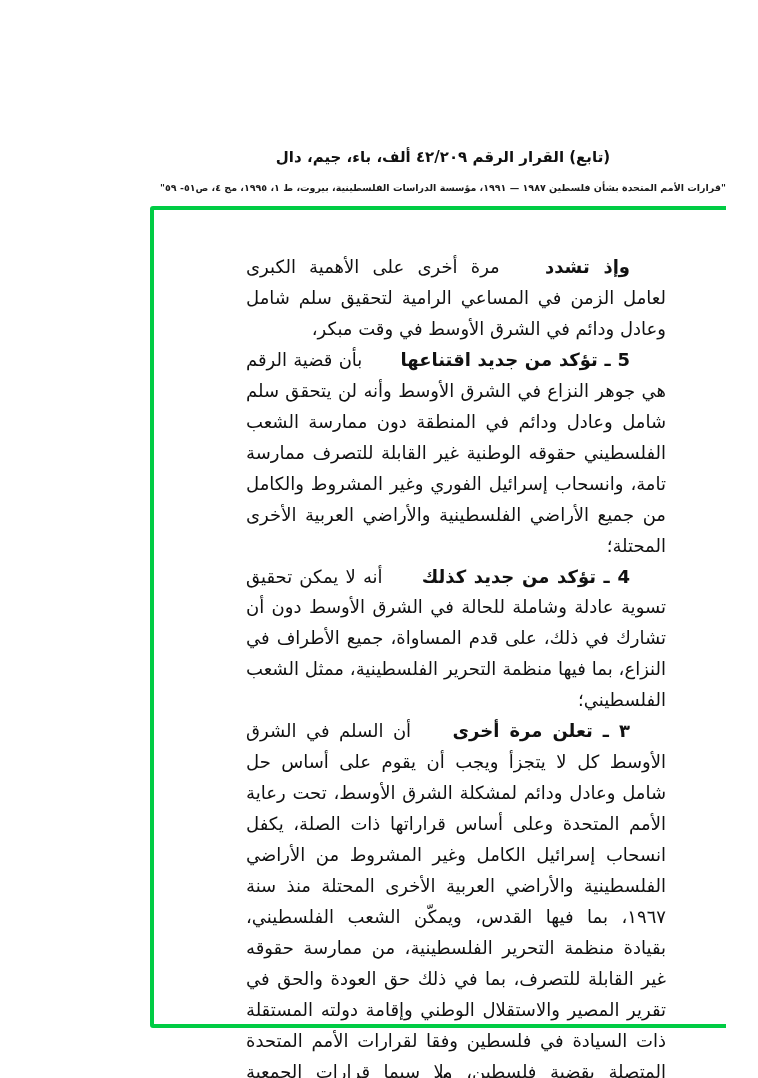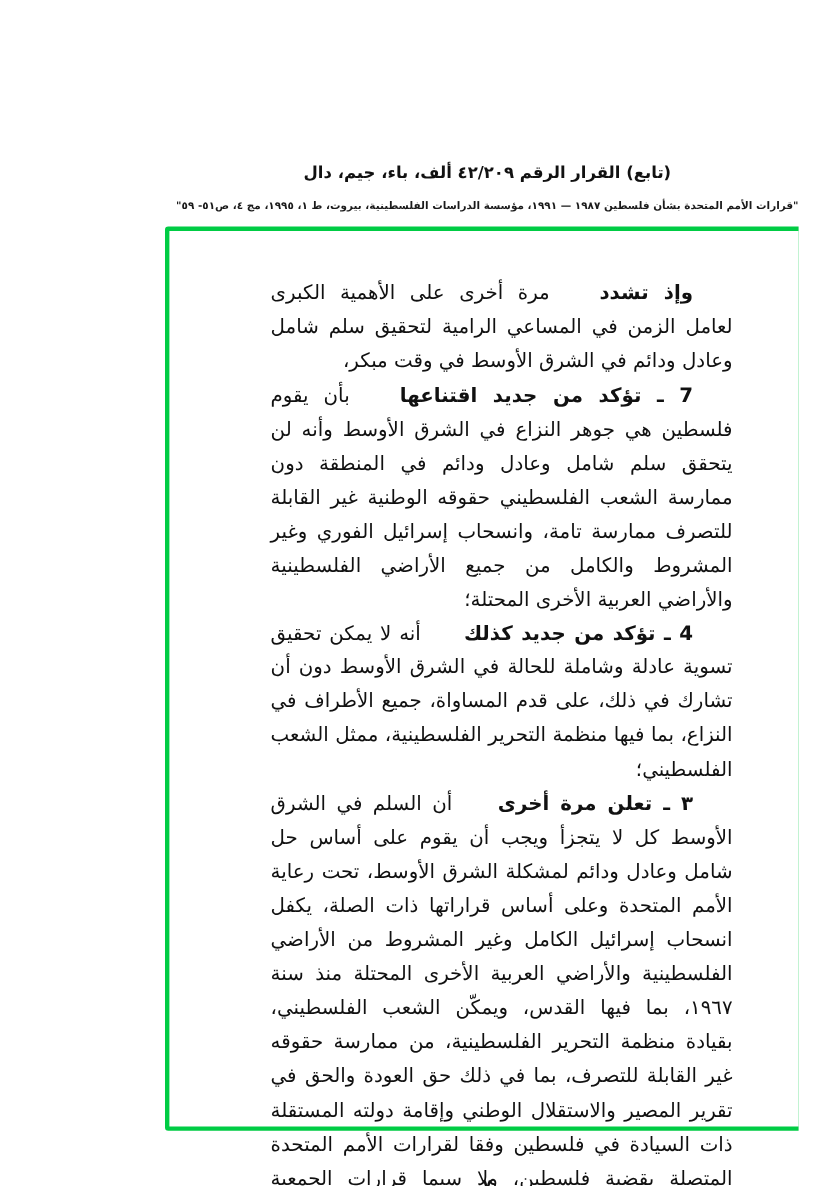--- a/index.html
+++ b/index.html
@@ -78,21 +78,21 @@
   <header class="doc-header">
     <div class="doc-title">(تابع) القرار الرقم ٤٢/٢٠٩ ألف، باء، جيم، دال</div>
     <div class="doc-source">"قرارات الأمم المتحدة بشأن فلسطين ١٩٨٧ — ١٩٩١، مؤسسة الدراسات الفلسطينية، بيروت، ط ١، ١٩٩٥، مج ٤، ص٥١- ٥٩"</div>
   </header>
 
   <div class="green-box">
     <div class="text-body">
 
       <p><span class="lead">وإذ تشدد</span><span> مرة أخرى على الأهمية الكبرى لعامل الزمن في المساعي الرامية لتحقيق سلم شامل وعادل ودائم في الشرق الأوسط في وقت مبكر،</span></p>
 
-      <p><span class="lead">7 ـ تؤكد من جديد اقتناعها</span><span> بأن يقوم فلسطين هي جوهر النزاع في الشرق الأوسط وأنه لن يتحقق سلم شامل وعادل ودائم في المنطقة دون ممارسة الشعب الفلسطيني حقوقه الوطنية غير القابلة للتصرف ممارسة تامة، وانسحاب إسرائيل الفوري وغير المشروط والكامل من جميع الأراضي الفلسطينية والأراضي العربية الأخرى المحتلة؛</span></p>
+      <p><span class="lead">5 ـ تؤكد من جديد اقتناعها</span><span> بأن قضية الرقم هي جوهر النزاع في الشرق الأوسط وأنه لن يتحقق سلم شامل وعادل ودائم في المنطقة دون ممارسة الشعب الفلسطيني حقوقه الوطنية غير القابلة للتصرف ممارسة تامة، وانسحاب إسرائيل الفوري وغير المشروط والكامل من جميع الأراضي الفلسطينية والأراضي العربية الأخرى المحتلة؛</span></p>
 
       <p><span class="lead">4 ـ تؤكد من جديد كذلك</span><span> أنه لا يمكن تحقيق تسوية عادلة وشاملة للحالة في الشرق الأوسط دون أن تشارك في ذلك، على قدم المساواة، جميع الأطراف في النزاع، بما فيها منظمة التحرير الفلسطينية، ممثل الشعب الفلسطيني؛</span></p>
 
       <p><span class="lead">٣ ـ تعلن مرة أخرى</span><span> أن السلم في الشرق الأوسط كل لا يتجزأ ويجب أن يقوم على أساس حل شامل وعادل ودائم لمشكلة الشرق الأوسط، تحت رعاية الأمم المتحدة وعلى أساس قراراتها ذات الصلة، يكفل انسحاب إسرائيل الكامل وغير المشروط من الأراضي الفلسطينية والأراضي العربية الأخرى المحتلة منذ سنة ١٩٦٧، بما فيها القدس، ويمكّن الشعب الفلسطيني، بقيادة منظمة التحرير الفلسطينية، من ممارسة حقوقه غير القابلة للتصرف، بما في ذلك حق العودة والحق في تقرير المصير والاستقلال الوطني وإقامة دولته المستقلة ذات السيادة في فلسطين وفقا لقرارات الأمم المتحدة المتصلة بقضية فلسطين، ولا سيما قرارات الجمعية العامة د إ ط ـ ٧/٢ المؤرخ في ٢٩ تموز/يوليو ١٩٨٠، و٣٦/١٢٠ ألف إلى واو المؤرخة في ١٠ كانون الأول/ديسمبر ١٩٨١، و٣٧/٨٦ ألف إلى دال المؤرخة في ١٠ كانون الأول/ديسمبر ١٩٨٢، و٣٧/٨٦ هاء المؤرخ في ٢٠ كانون الأول/ديسمبر ١٩٨٢، و٣٨/٥٨ ألف إلى هاء المؤرخة في ١٣ كانون الأول/ديسمبر ١٩٨٣، و٣٩/٤٩ ألف إلى دال المؤرخة في ١١ كانون الأول/ديسمبر ١٩٨٤، و٤٠/٩٦ ألف إلى دال</span></p>
 
     </div>
   </div>
 
   <footer class="doc-footer">
     <div class="page-number">٧</div>

